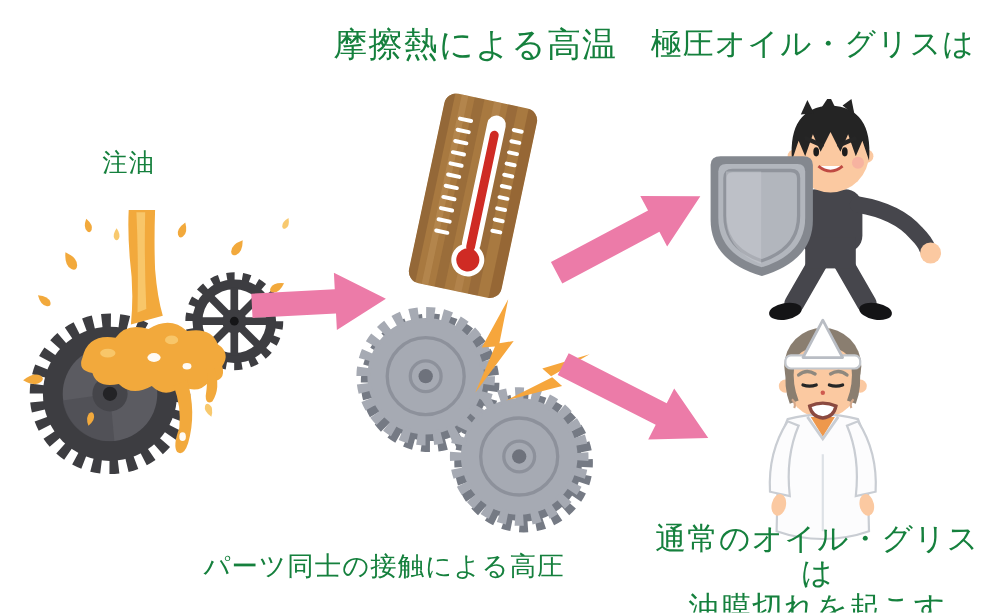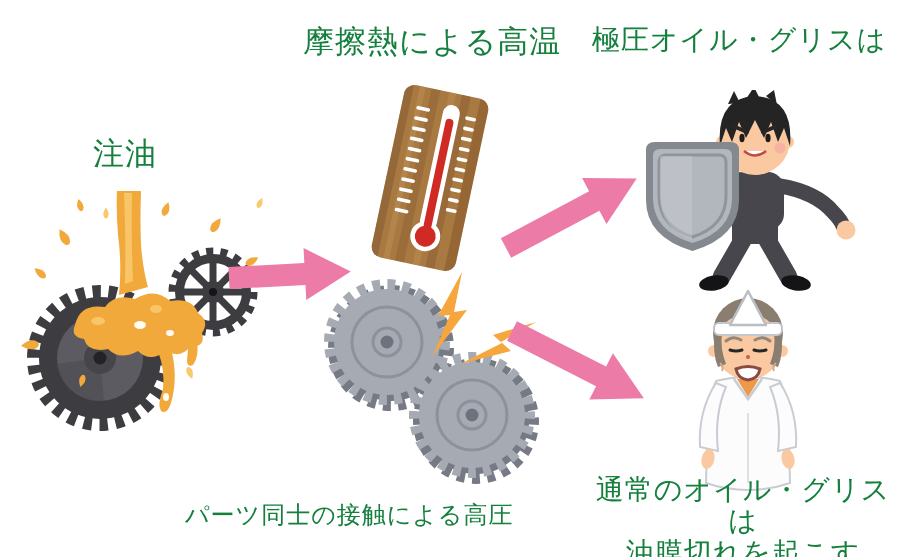--- a/index.html
+++ b/index.html
@@ -9,21 +9,21 @@
          letter-spacing:1px;line-height:1.12;}
   .label.center{text-align:center;white-space:normal;}
   .ill{position:absolute;z-index:2;}
   .arrow{position:absolute;z-index:3;}
 </style>
 </head>
 <body>
 
 <div id="canvas">
 
-  <div class="label" style="left:93px;top:136px;font-size:31px;">注油</div>
+  <div class="label" style="left:93px;top:136px;font-size:23px;">注油</div>
 
   <div class="label" style="left:303px;top:24px;font-size:31px;">摩擦熱による高温</div>
 
   <div class="label center" style="left:588px;top:24px;width:302px;font-size:28px;">
     <div>極圧オイル・グリスは</div>
   </div>
 
   <div class="label" style="left:185px;top:502px;font-size:24px;">パーツ同士の接触による高圧</div>
 
   <div class="label center" style="left:590px;top:474px;width:306px;font-size:28px;">

